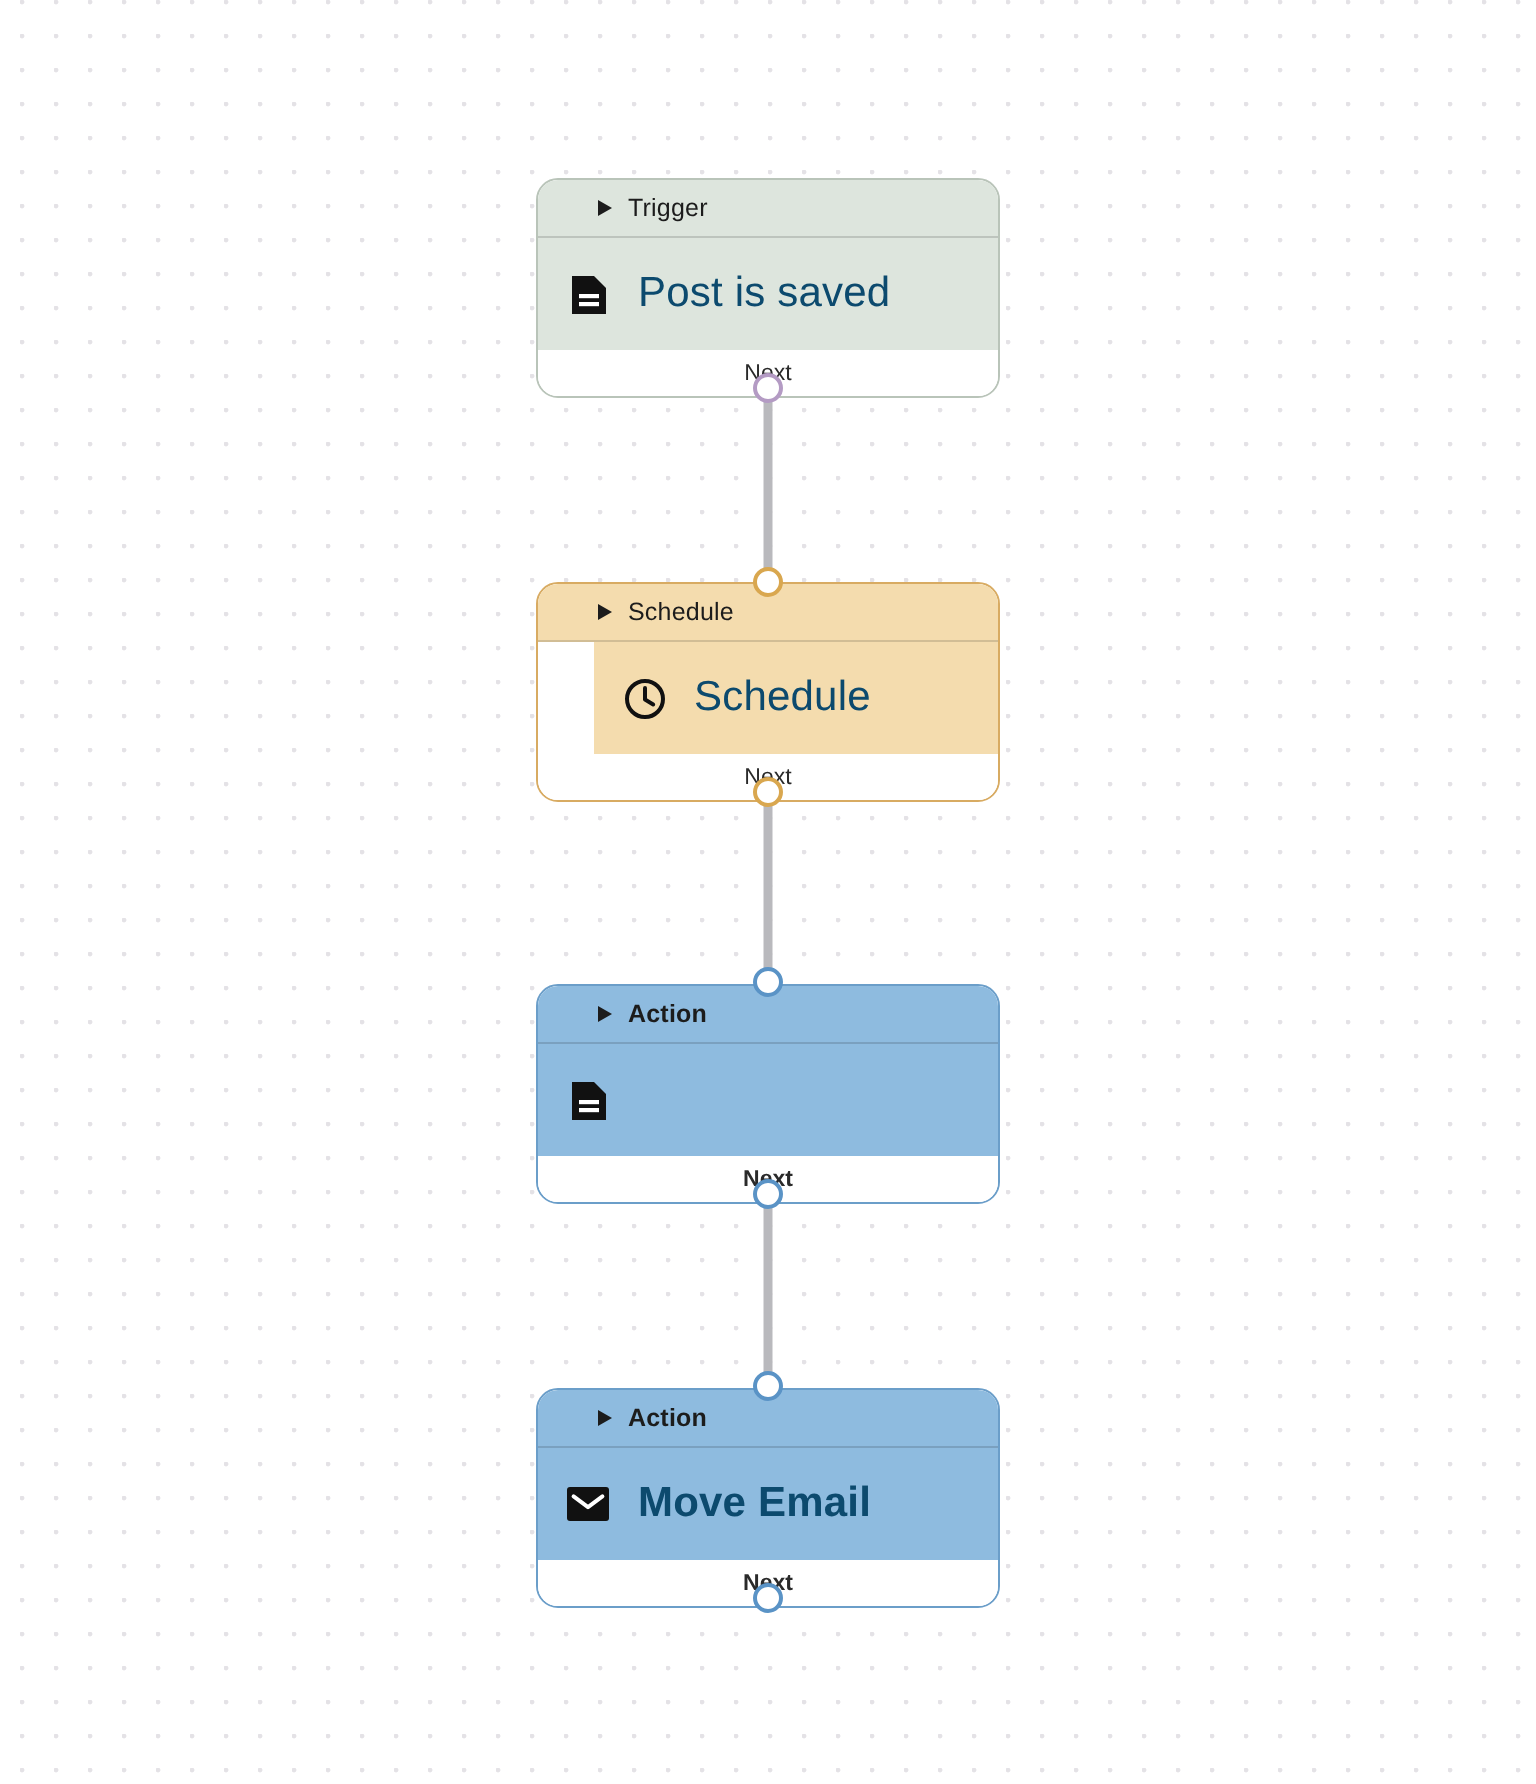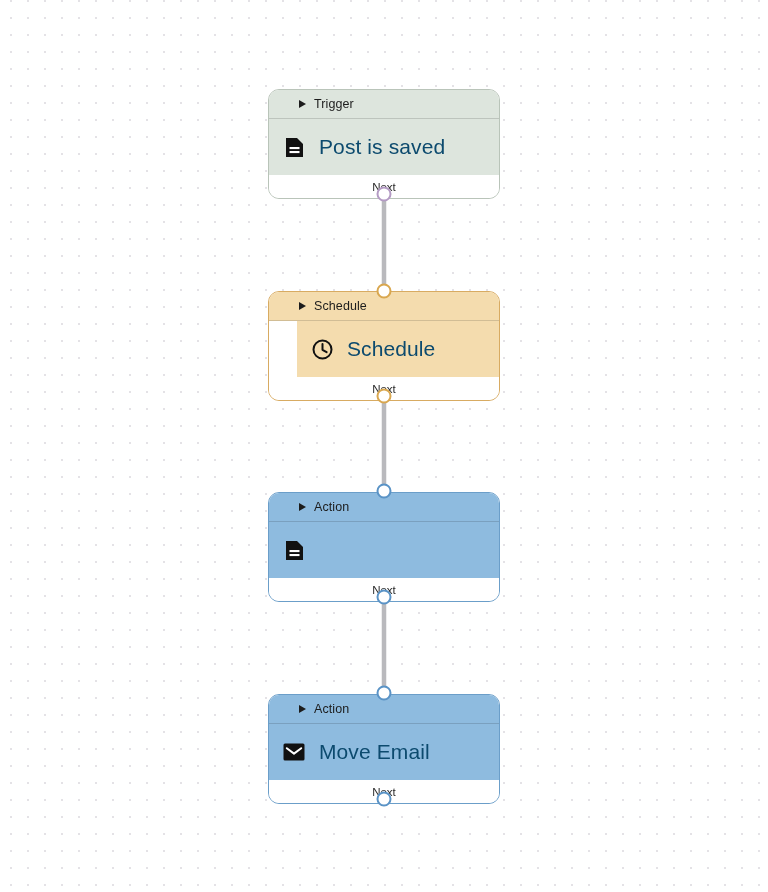--- a/index.html
+++ b/index.html
@@ -104,21 +104,21 @@
 
   
   .theme-trigger { border-color: #b9c4b9; }
   .theme-trigger .node-header { background: #dde5dd; }
   .theme-trigger .node-body   { background: #dde5dd; }
 
   .theme-advanced { border-color: #d8ab62; }
   .theme-advanced .node-header { background: #f4dcae; }
   .theme-advanced .node-body   { background: #f4dcae; margin-left: 28px; }
 
-  .theme-action { border-color: #6b9ec9; }
+  .theme-action { border-color: #6b9ec9; font-weight: bold; }
   .theme-action .node-header { background: #8ebbdf; }
   .theme-action .node-body   { background: #8ebbdf; }
 
   
   .port {
     position: absolute;
     width: 15px;
     height: 15px;
     border-radius: 50%;
     background: #ffffff;

